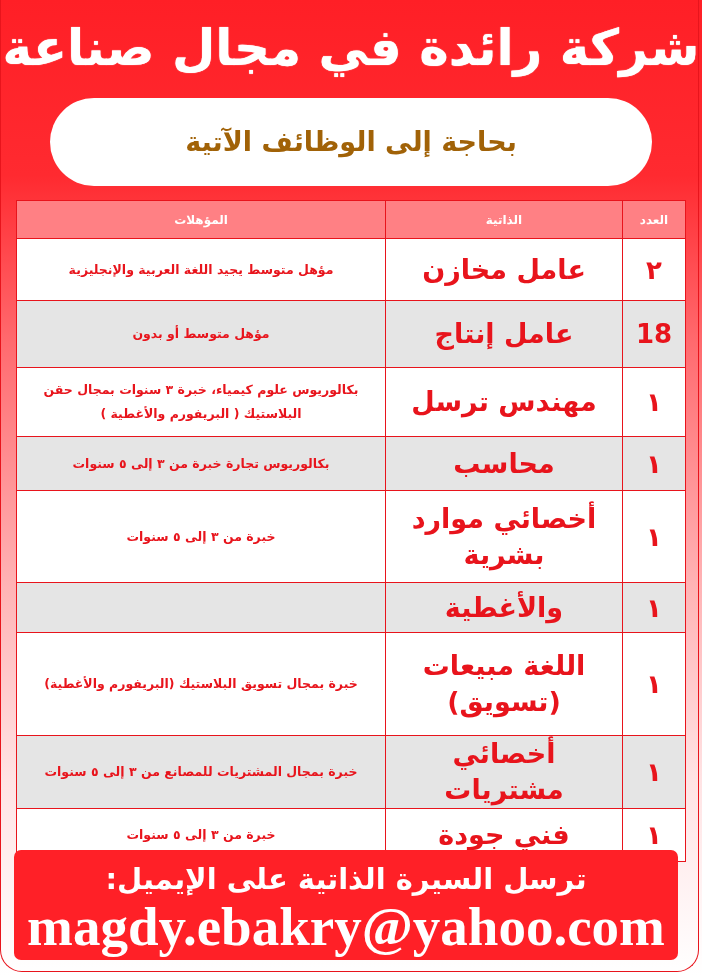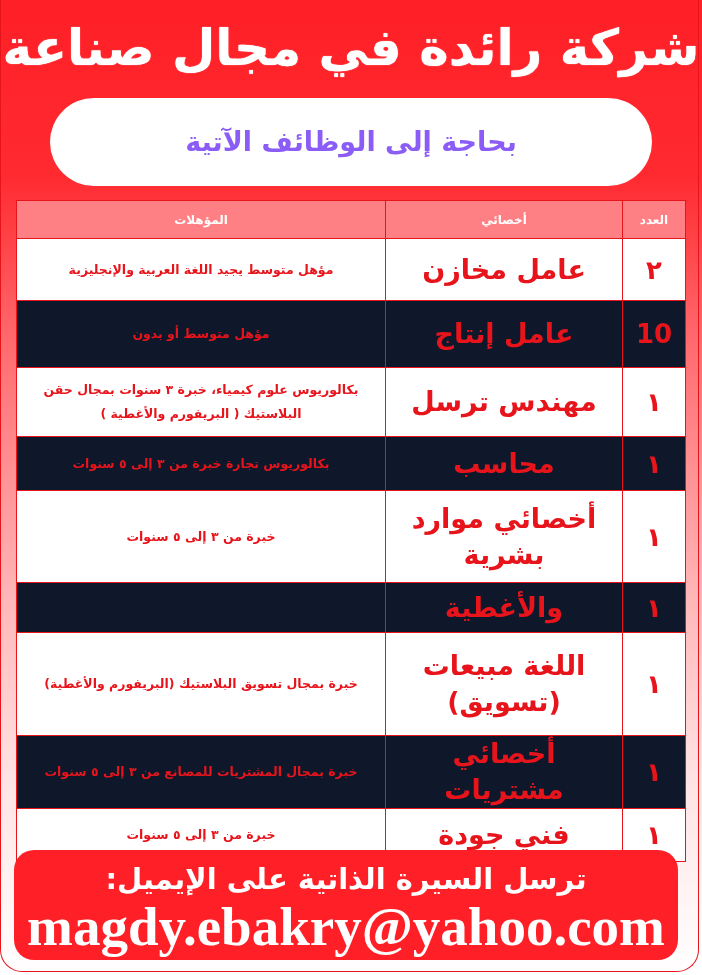--- a/index.html
+++ b/index.html
@@ -19,42 +19,42 @@
     direction:rtl; letter-spacing:-1px;
     text-shadow: 0 0 1px #fff;
   }
   .pill {
     position:absolute; left:50px; top:98px; width:602px; height:88px;
     background:#fff; border-radius:44px;
     display:flex; flex-direction:column; align-items:center; justify-content:center;
     direction:rtl;
   }
   .pill .line {
-    color:#8b5cf6; font-weight:bold; font-size:27px; line-height:40px;
+    color:#a16207; font-weight:bold; font-size:27px; line-height:40px;
   }
   table.jobs {
     position:absolute; left:16px; top:200px; width:670px;
     border-collapse:collapse; direction:rtl;
     border:1.5px solid #e8141c;
   }
   table.jobs th, table.jobs td {
     border:1px solid #e8141c; text-align:center; padding:0 6px;
   }
   table.jobs th {
     background:#ff8084; color:#fff; font-size:12px; font-weight:bold; height:37px;
   }
   table.jobs td { color:#e8141c; font-weight:bold;margin-left:22px; }
   table.jobs tr.odd td { background:#ffffff; }
-  table.jobs tr.even td { background:#0f172a; }
+  table.jobs tr.even td { background:#e5e5e5; }
   td.count { width:50px; font-size:26px; }
   td.job { width:224px; font-size:27px; line-height:36px; }
   td.qual { font-size:12.5px; line-height:24px; }
   .footer-box {
     position:absolute; left:14px; top:850px; width:664px; height:110px;
-    background:#ff2027; border-radius:20px;
+    background:#ff2027; border-radius:7px;
     display:flex; flex-direction:column; align-items:center; justify-content:center;
   }
   .footer-label {
     color:#fff; font-weight:bold; font-size:29px; line-height:44px; direction:rtl;
   }
   .footer-email {
     color:#fff; font-family:"Liberation Serif", serif; font-weight:bold;
     font-size:55px; line-height:52px;
   }
 </style>
@@ -66,32 +66,32 @@
 <div class="title">شركة رائدة في مجال صناعة البلاستيك</div>
 
 <div class="pill">
   <div class="line">بحاجة إلى الوظائف الآتية</div>
 </div>
 
 <table class="jobs">
   <thead>
     <tr>
       <th>العدد</th>
-      <th>أخصائي</th>
+      <th>الذاتية</th>
       <th>المؤهلات</th>
     </tr>
   </thead>
   <tbody id="rows">
       <tr class="odd" style="height: 62px;">
         <td class="count">٢</td>
         <td class="job">عامل مخازن</td>
         <td class="qual">مؤهل متوسط يجيد اللغة العربية والإنجليزية</td>
       </tr>
       <tr class="even" style="height: 67px;">
-        <td class="count">10</td>
+        <td class="count">18</td>
         <td class="job">عامل إنتاج</td>
         <td class="qual">مؤهل متوسط أو بدون</td>
       </tr>
       <tr class="odd" style="height: 69px;">
         <td class="count">١</td>
         <td class="job">مهندس ترسل</td>
         <td class="qual">بكالوريوس علوم كيمياء، خبرة ٣ سنوات بمجال حقن البلاستيك ( البريفورم والأغطية )</td>
       </tr>
       <tr class="even" style="height: 54px;">
         <td class="count">١</td>

